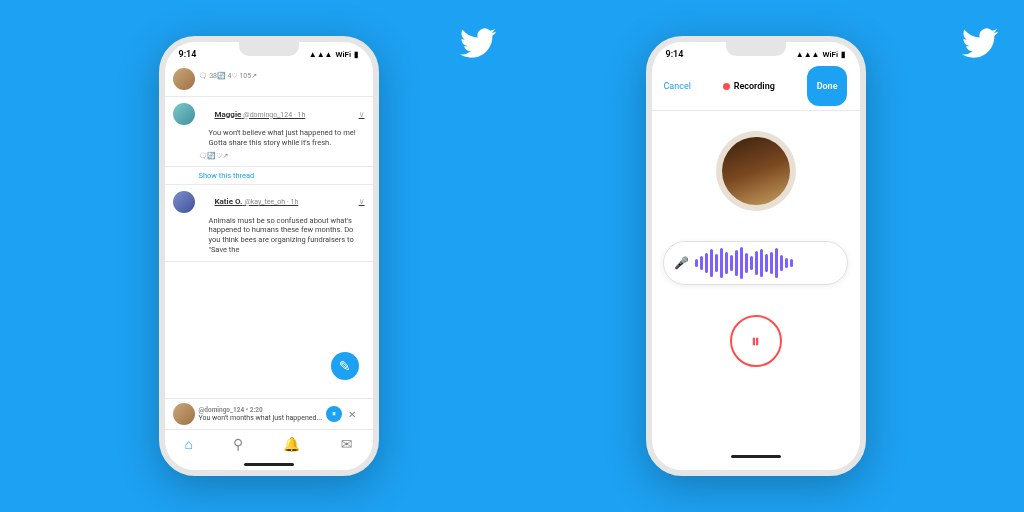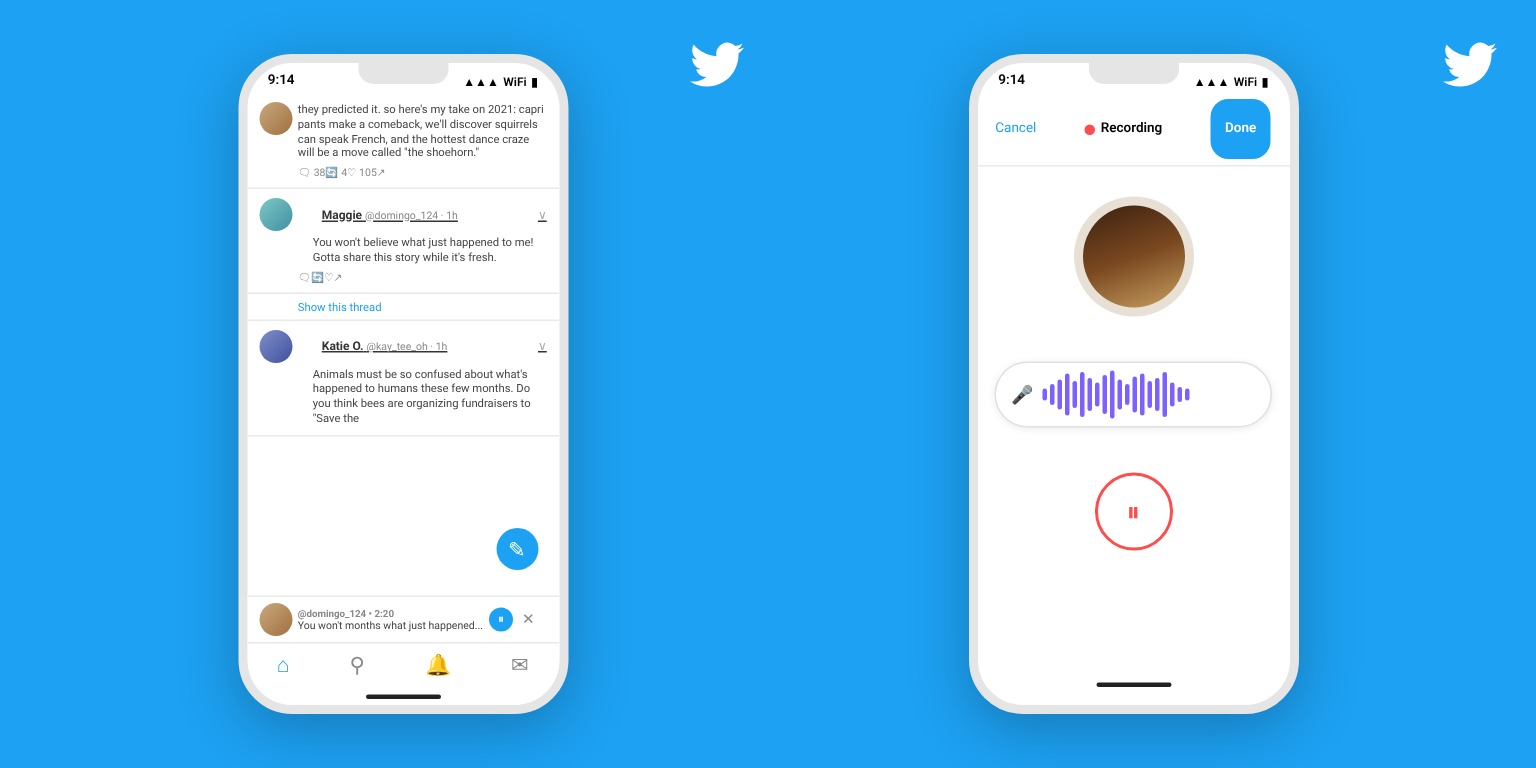--- a/index.html
+++ b/index.html
@@ -441,21 +441,20 @@
       </div>
     </div>
 
 
     <div class="feed">
 
       <div class="tweet">
         <div style="display:flex;gap:4px;">
           <div class="tweet-avatar tweet-avatar-1"></div>
           <div>
-            <div class="tweet-text" style="margin-left:0;">they predicted it. so here's my take on 2021: capri pants make a comeback, we'll discover squirrels can speak French, and the hottest dance craze will be a move called "the shoehorn."</div>
             <div class="tweet-actions" style="margin-left:0;">
               <span>🗨 <span>38</span></span>
               <span>🔄 <span>4</span></span>
               <span>♡ <span>105</span></span>
               <span>↗</span>
             </div>
           </div>
         </div>
       </div>
 

